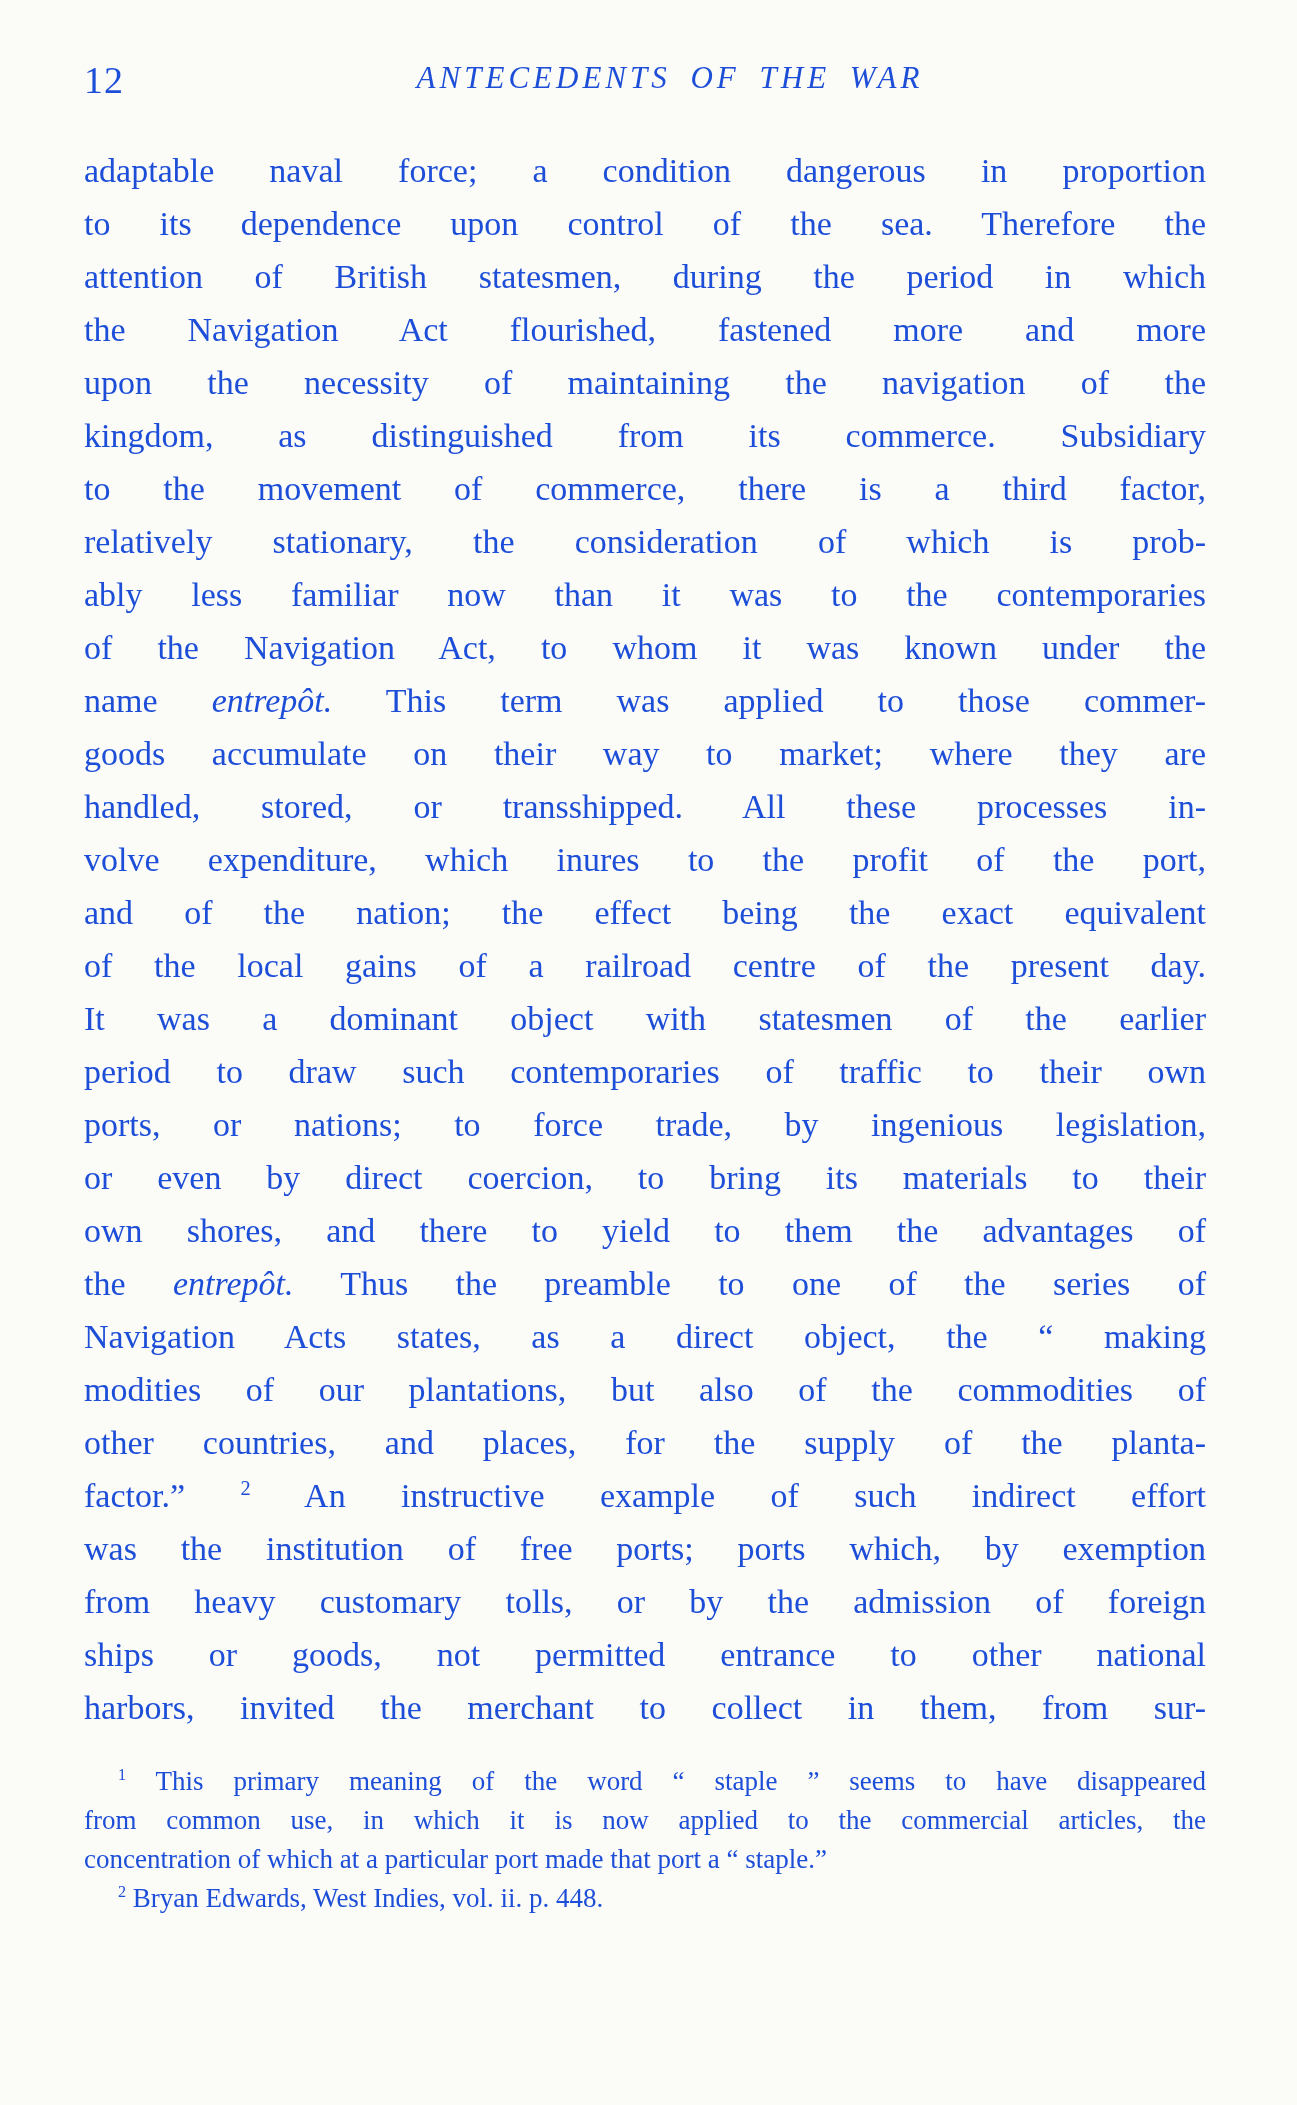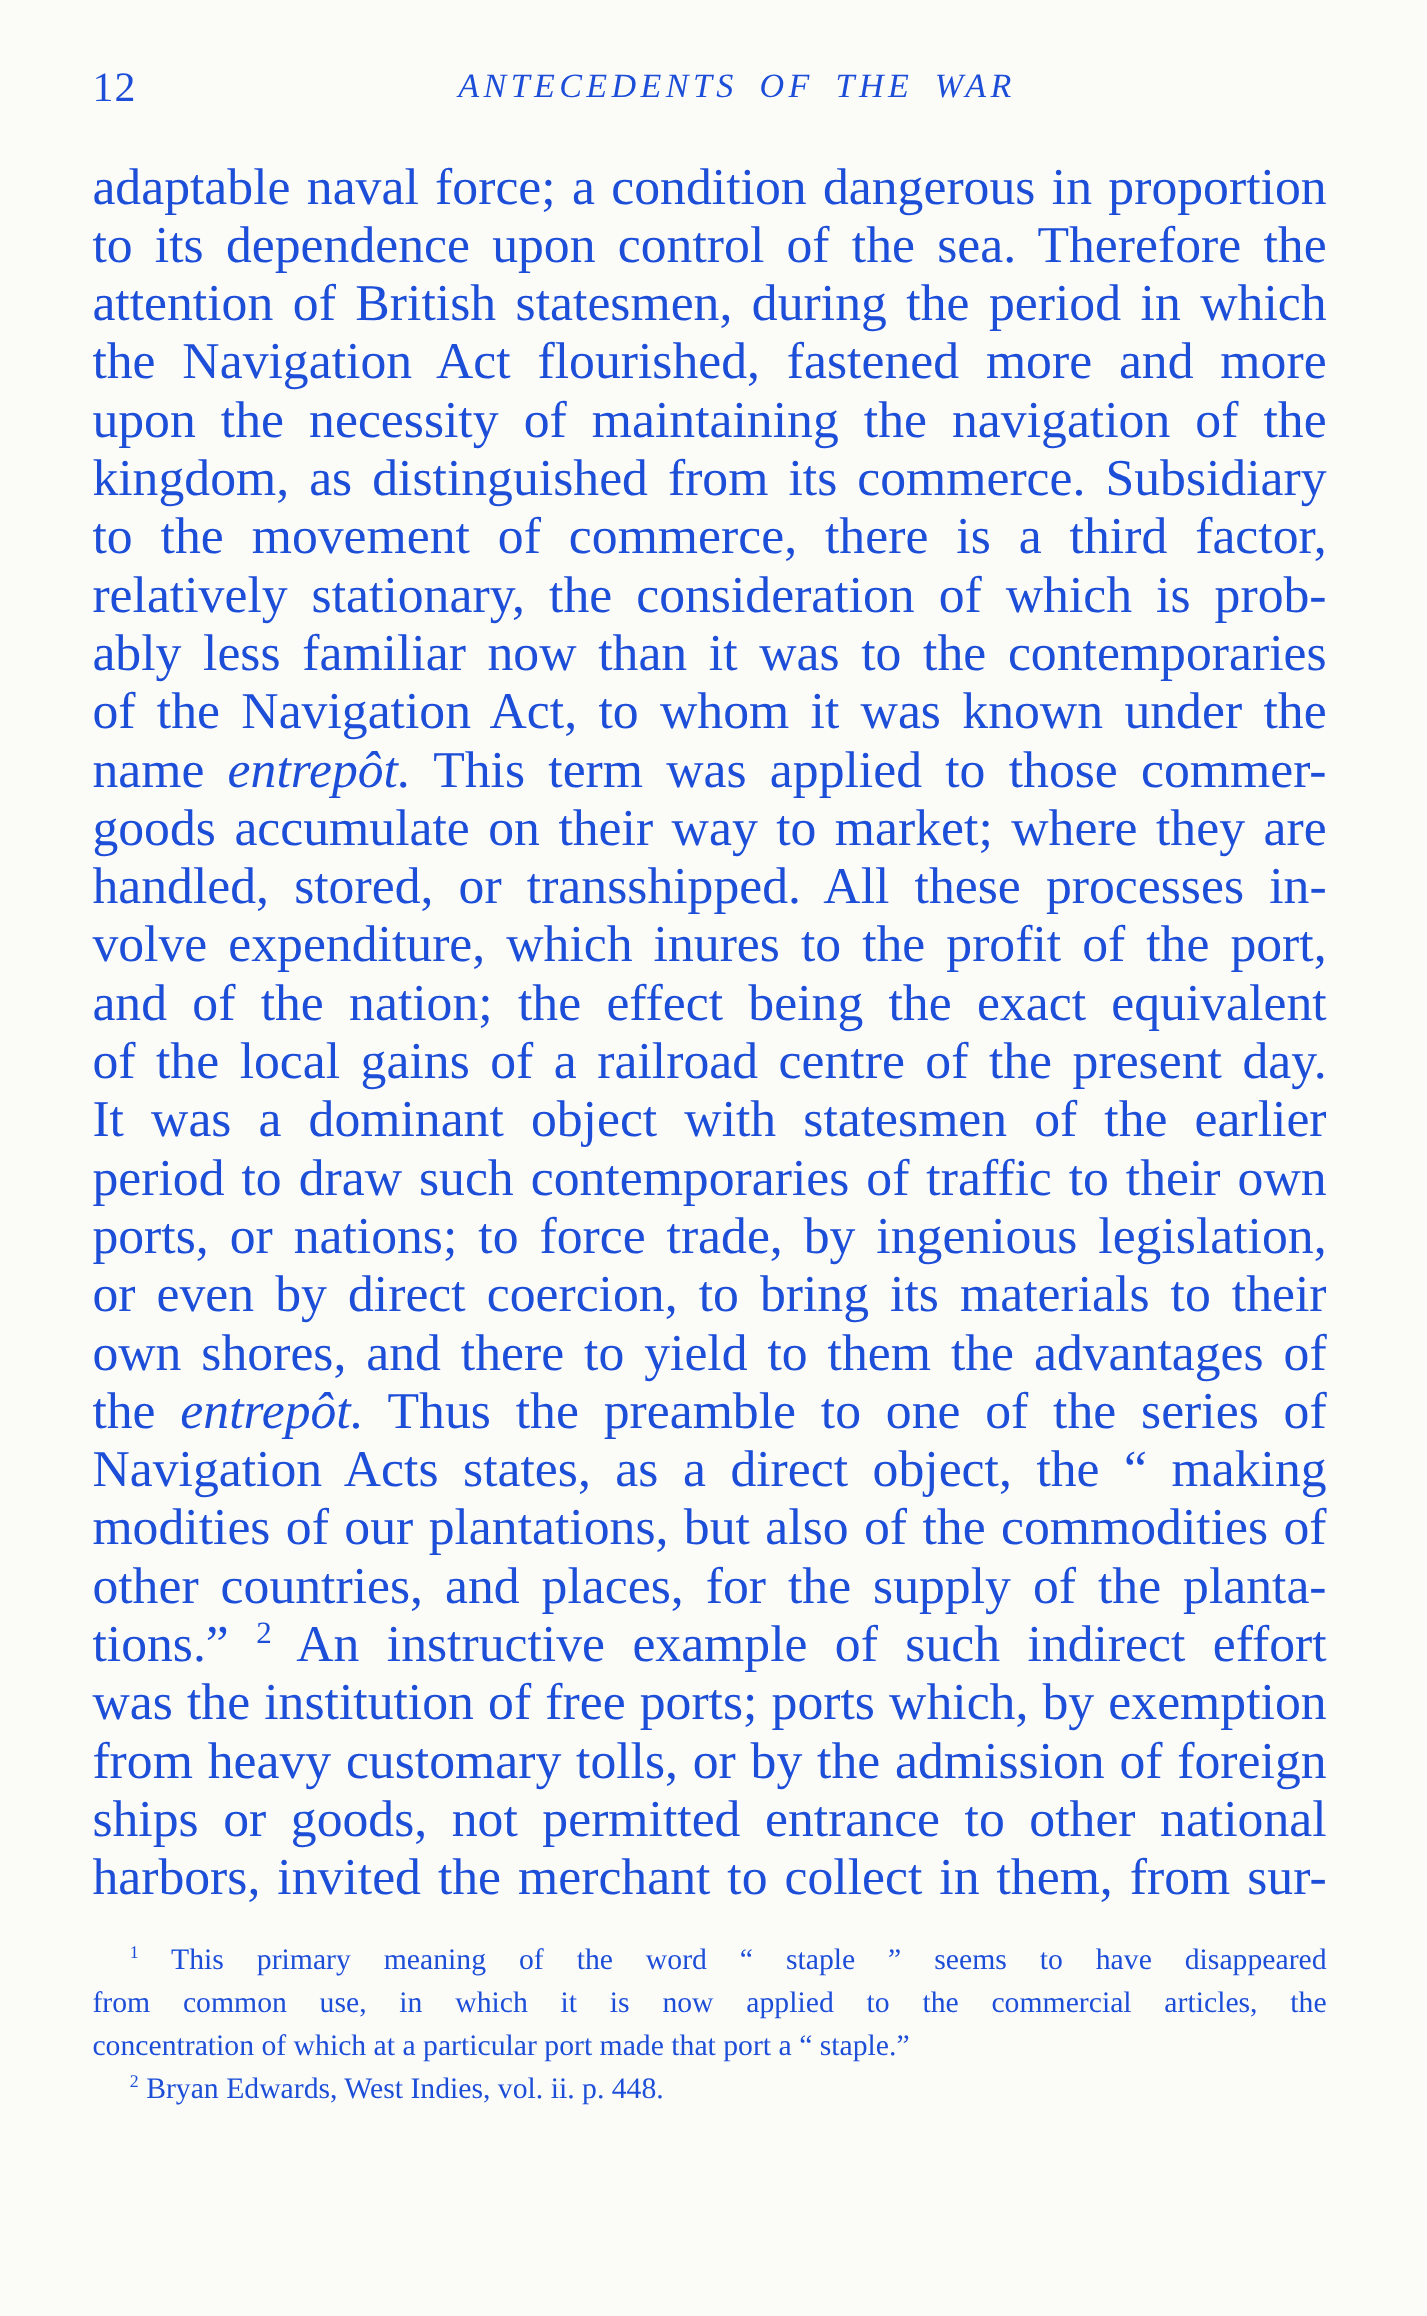--- a/index.html
+++ b/index.html
@@ -40,21 +40,21 @@
     top: 8px;
     transform: translateX(-50%);
     font-style: italic;
     font-size: 31px;
     letter-spacing: 4px;
     word-spacing: 8px;
     white-space: nowrap;
     margin-left: 25px;
   }
   .body-text .line {
-    font-size: 47px;
+    font-size: 34px;
     line-height: 53px;
     height: 53px;
     text-align: justify;
     text-align-last: justify;
     white-space: nowrap;
   }
   .footnotes {
     margin-top: 28px;
   }
   .footnotes .line {
@@ -110,21 +110,21 @@
         <div class="line"><span>of the local gains of a railroad centre of the present day.</span></div>
         <div class="line"><span>It was a dominant object with statesmen of the earlier</span></div>
         <div class="line"><span>period to draw such contemporaries of traffic to their own</span></div>
         <div class="line"><span>ports, or nations; to force trade, by ingenious legislation,</span></div>
         <div class="line"><span>or even by direct coercion, to bring its materials to their</span></div>
         <div class="line"><span>own shores, and there to yield to them the advantages of</span></div>
         <div class="line"><span>the </span><em>entrepôt.</em><span>  Thus the preamble to one of the series of</span></div>
         <div class="line"><span>Navigation Acts states, as a direct object, the “ making</span></div>
         <div class="line"><span>modities of our plantations, but also of the commodities of</span></div>
         <div class="line"><span>other countries, and places, for the supply of the planta-</span></div>
-        <div class="line"><span>tions.” </span><sup>2</sup><span>  An instructive example of such indirect effort</span></div>
+        <div class="line"><span>factor.” </span><sup>2</sup><span>  An instructive example of such indirect effort</span></div>
         <div class="line"><span>was the institution of free ports; ports which, by exemption</span></div>
         <div class="line"><span>from heavy customary tolls, or by the admission of foreign</span></div>
         <div class="line"><span>ships or goods, not permitted entrance to other national</span></div>
         <div class="line"><span>harbors, invited the merchant to collect in them, from sur-</span></div>
       </div>
 
     <div class="footnotes">
         <div class="line ind"><sup>1</sup><span> This primary meaning of the word “ staple ” seems to have disappeared</span></div>
         <div class="line"><span>from common use, in which it is now applied to the commercial articles, the</span></div>
         <div class="line nj"><span>concentration of which at a particular port made that port a “ staple.”</span></div>

